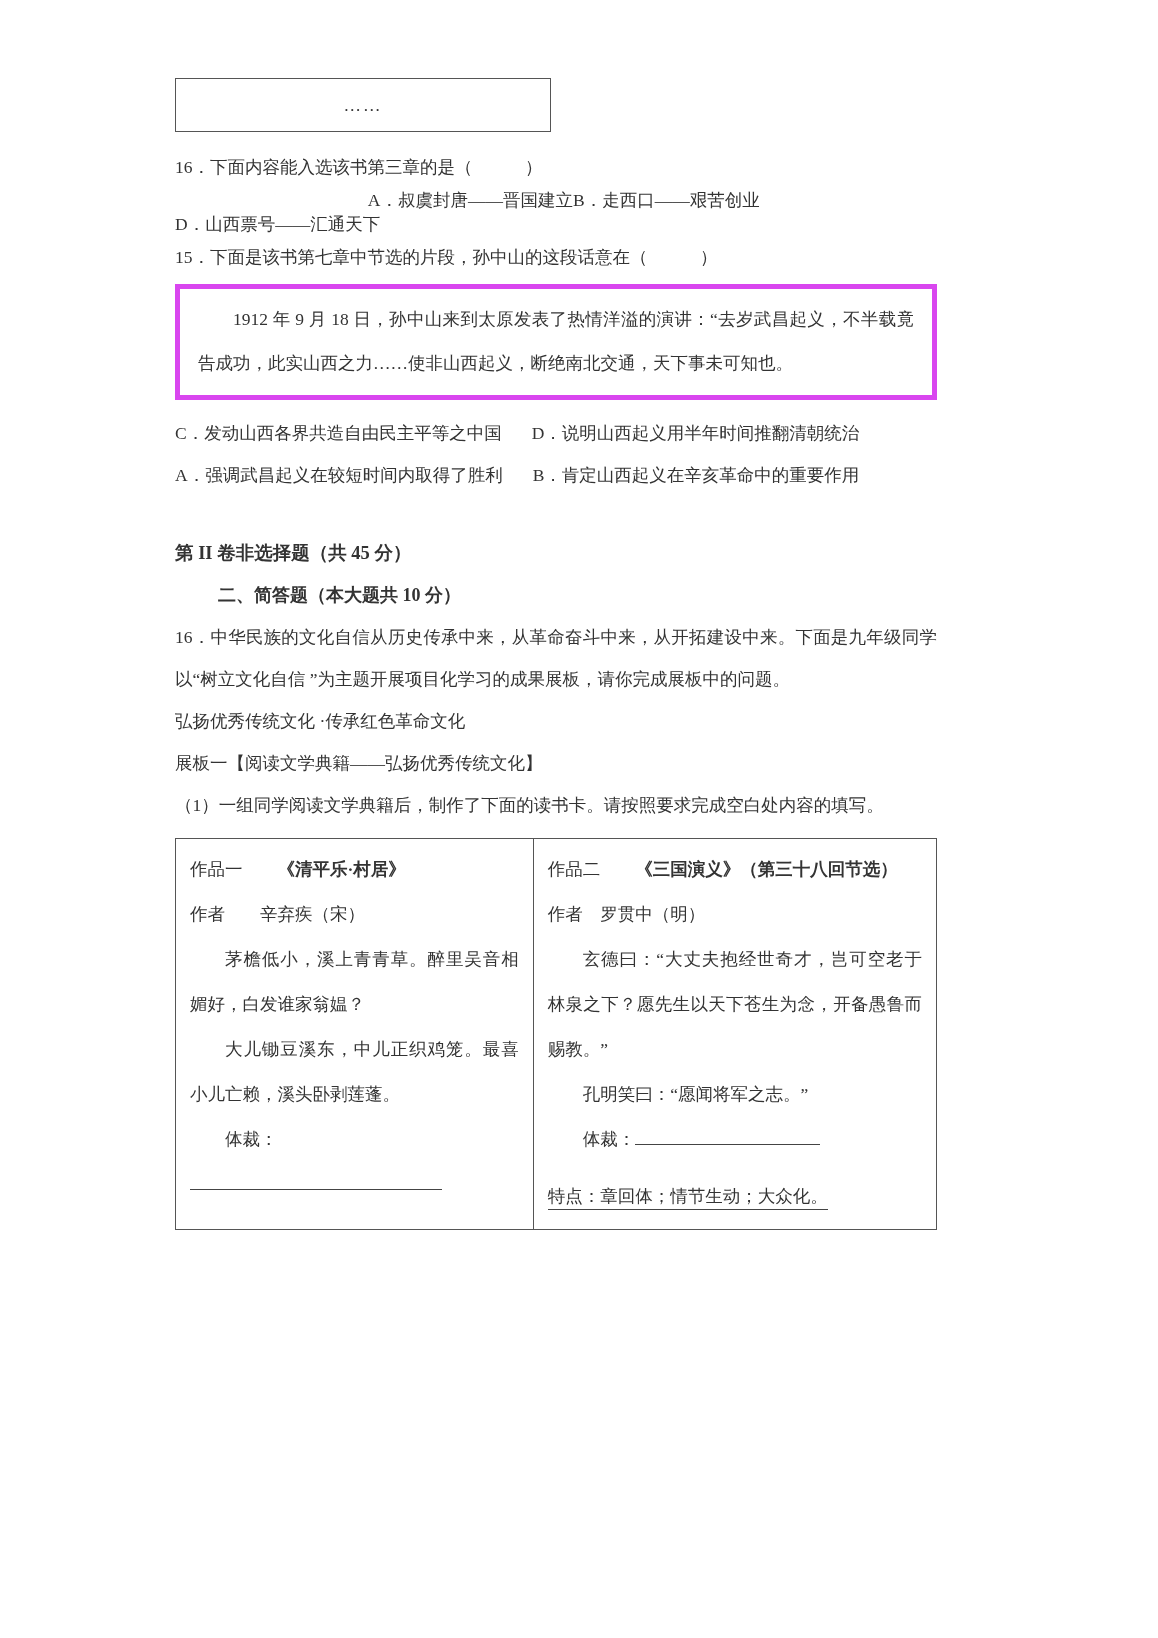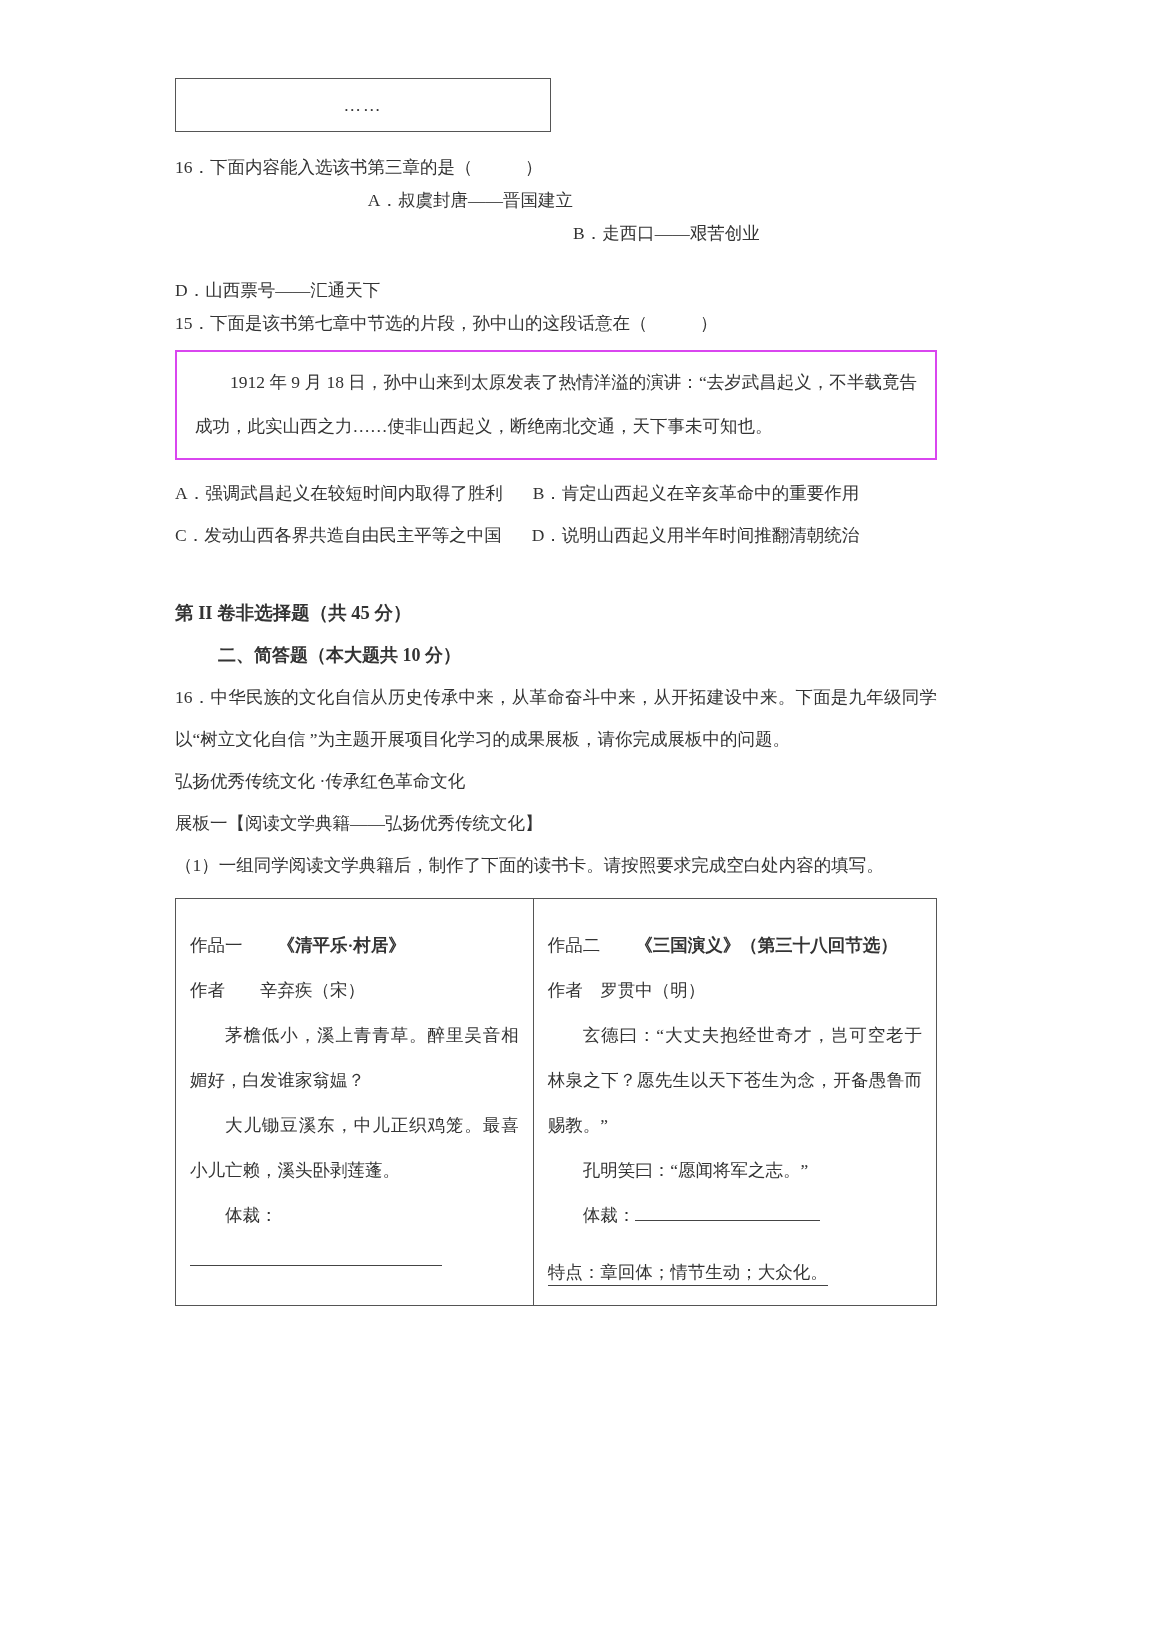--- a/index.html
+++ b/index.html
@@ -29,24 +29,24 @@
     border: 1px solid #555;
     display: flex;
     align-items: center;
     justify-content: center;
     margin-bottom: 14px;
     letter-spacing: 2px;
   }
 
   .opt-row { display: flex; }
   .opt-row .first { flex: 0 0 398px; text-align: right; }
-  .opt-row .second { flex: 1 1 auto; margin-top: 33px; }
+  .opt-row .second { flex: 1 1 auto; }
 
   .quote-box {
-    border: 2px solid #d946ef;
+    border: 5px solid #d946ef;
     margin: 6px 0 12px 0;
     padding: 8px 18px 10px 18px;
   }
   .quote-box p { text-indent: 2em; text-align: justify; line-height: 44px; }
 
   .opt-gap { display: inline-block; width: 30px; }
 
   .part-title {
     text-align: left;
     font-weight: bold;
@@ -57,21 +57,21 @@
 
   .card {
     width: 100%;
     border-collapse: collapse;
     table-layout: fixed;
     margin-top: 12px;
   }
   .card td {
     border: 1px solid #555;
     vertical-align: top;
-    padding: 24px 14px 10px 14px;
+    padding: 8px 14px 10px 14px;
   }
   .card td p { line-height: 45px; text-align: justify; }
   .card .cell-left { width: 47%; }
   .indent2 { text-indent: 2em; }
   .work-title { font-weight: 600; margin-left: 2em; }
   .blank {
     display: inline-block;
     border-bottom: 1px solid #444;
     height: 1.05em;
     vertical-align: baseline;
@@ -99,22 +99,22 @@
     <div class="opt-row">
       <span class="second">D．山西票号——汇通天下</span>
     </div>
 
     <p class="just">15．下面是该书第七章中节选的片段，孙中山的这段话意在（　　　）</p>
 
     <div class="quote-box">
       <p>1912 年 9 月 18 日，孙中山来到太原发表了热情洋溢的演讲：“去岁武昌起义，不半载竟告成功，此实山西之力……使非山西起义，断绝南北交通，天下事未可知也。</p>
     </div>
 
+    <p class="just"><span>C．发动山西各界共造自由民主平等之中国</span><span class="opt-gap"></span><span>D．说明山西起义用半年时间推翻清朝统治</span></p>
     <p class="just"><span>A．强调武昌起义在较短时间内取得了胜利</span><span class="opt-gap"></span><span>B．肯定山西起义在辛亥革命中的重要作用</span></p>
-    <p class="just"><span>C．发动山西各界共造自由民主平等之中国</span><span class="opt-gap"></span><span>D．说明山西起义用半年时间推翻清朝统治</span></p>
 
     <p class="part-title">第 II 卷非选择题（共 45 分）</p>
     <p class="sub-title">二、简答题（本大题共 10 分）</p>
 
     <p class="just">16．中华民族的文化自信从历史传承中来，从革命奋斗中来，从开拓建设中来。下面是九年级同学以“树立文化自信 ”为主题开展项目化学习的成果展板，请你完成展板中的问题。</p>
     <p>弘扬优秀传统文化 ·传承红色革命文化</p>
     <p>展板一【阅读文学典籍——弘扬优秀传统文化】</p>
     <p class="just">（1）一组同学阅读文学典籍后，制作了下面的读书卡。请按照要求完成空白处内容的填写。</p>
 
     <table class="card">

